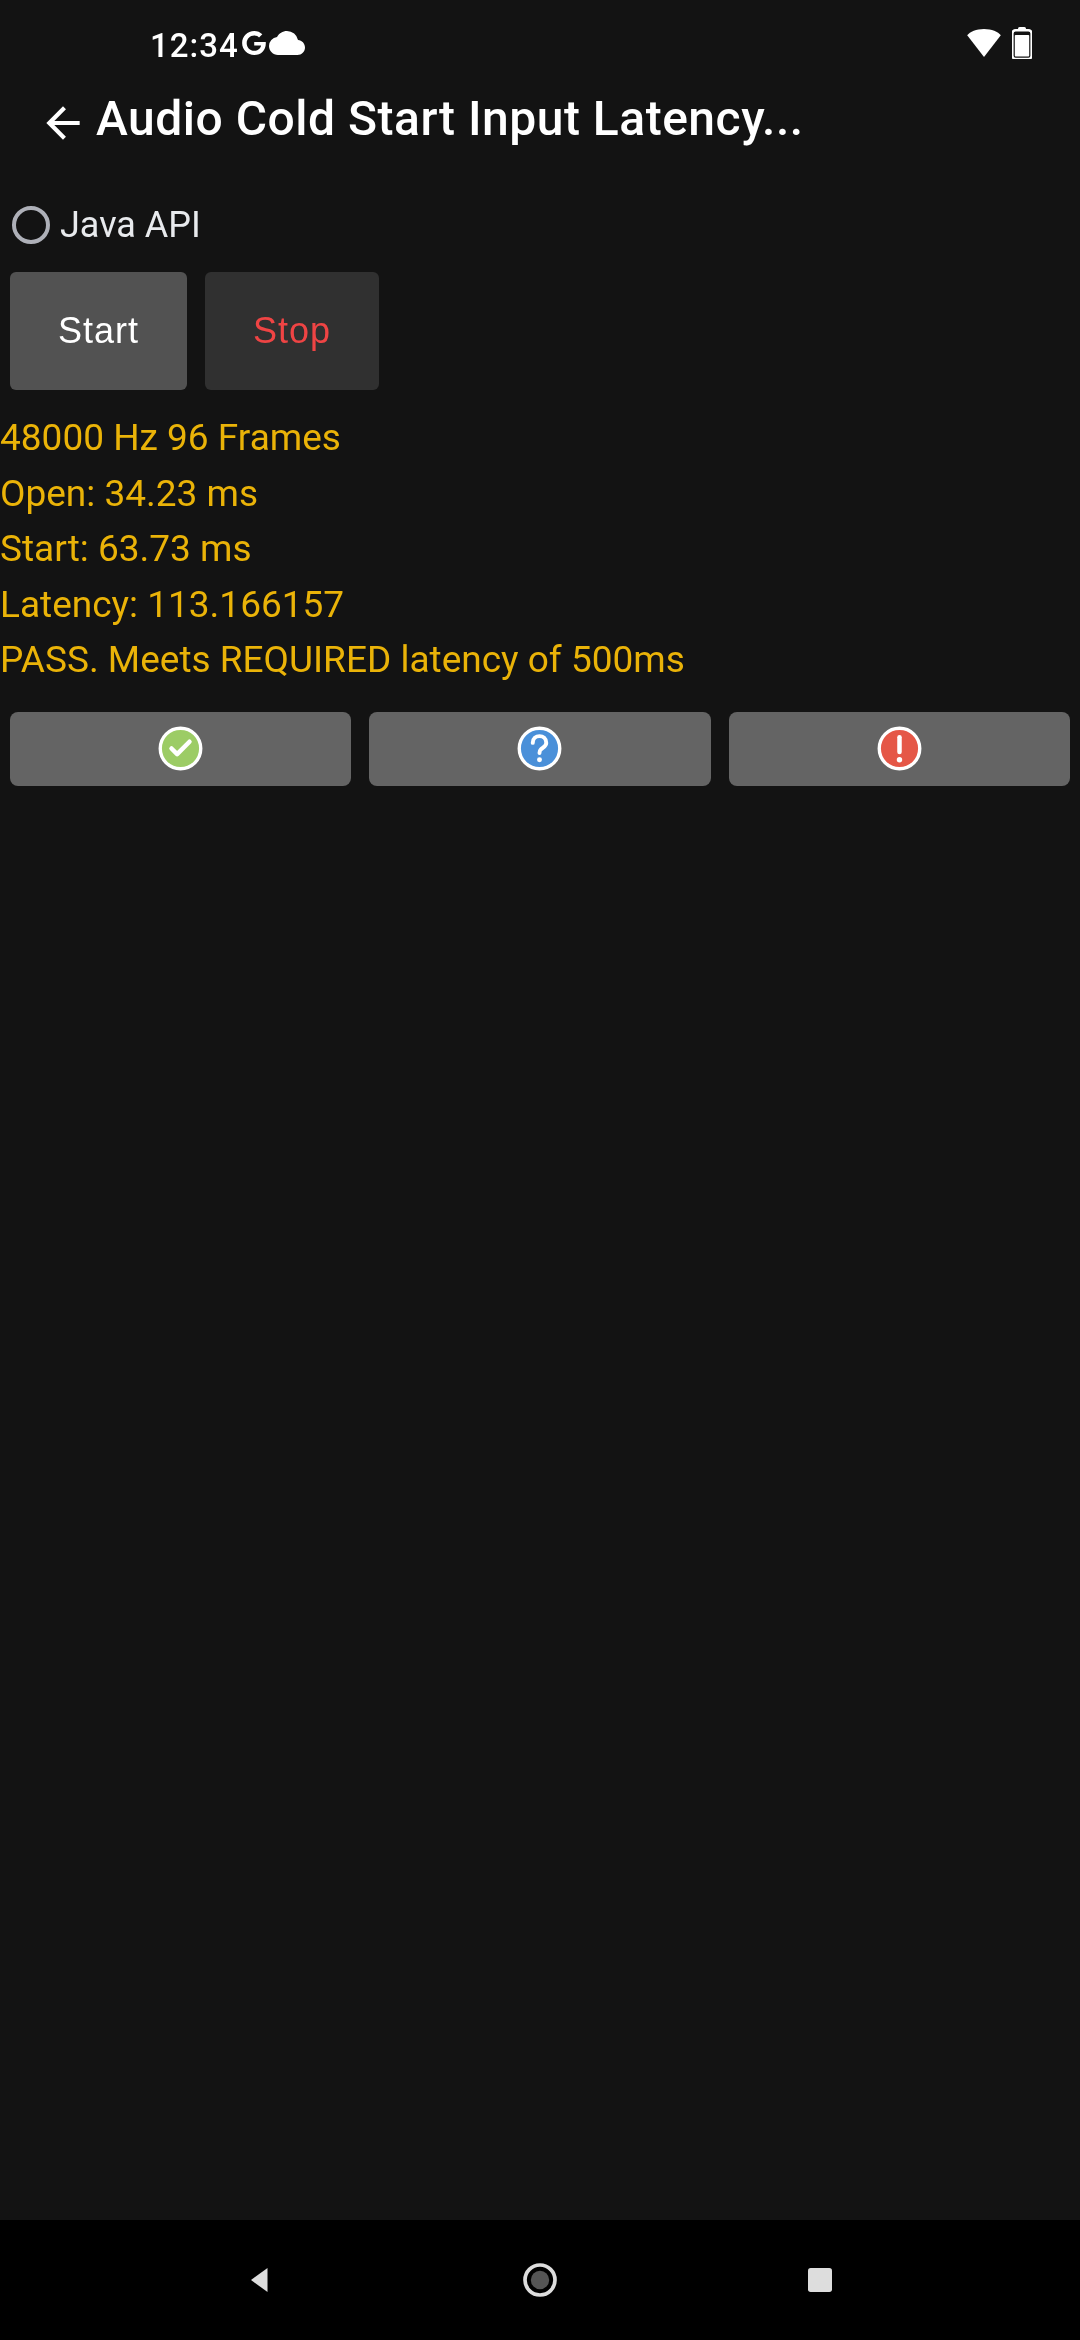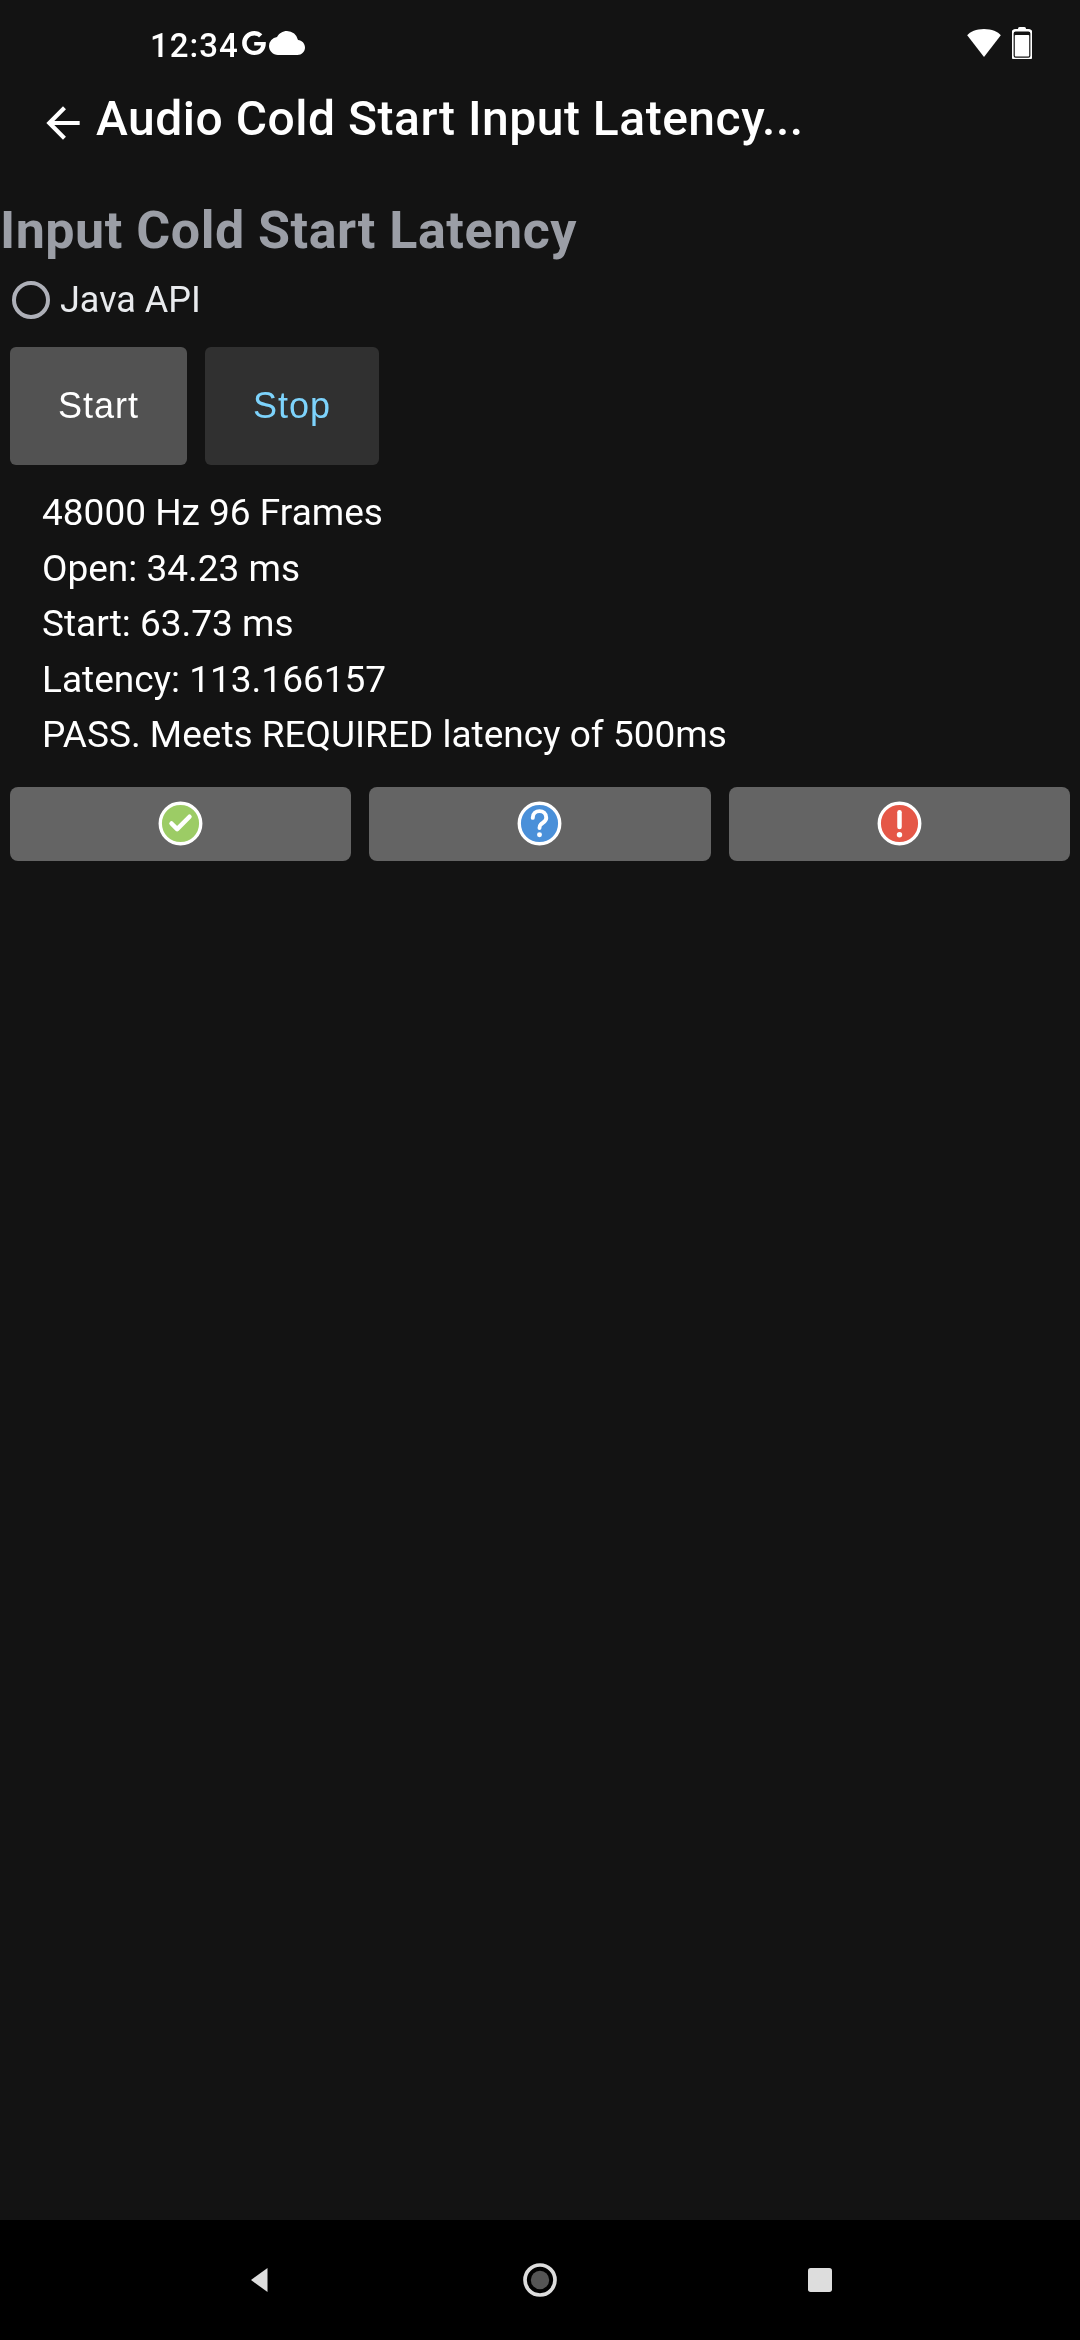--- a/index.html
+++ b/index.html
@@ -127,33 +127,32 @@
       font-weight: 500;
       color: #ffffff;
       background: #525252;
       border: none;
       border-radius: 6px;
       cursor: pointer;
       letter-spacing: 1px;
     }
     .btn.disabled {
       background: #303030;
-      color: #7dd3fc;
+      color: #ef4444;
       cursor: default;
     }
     
     .results {
       padding: 20px 0 14px 0;
     }
     .result-line {
       font-size: 37px;
-      color: #ffffff;
+      color: #eab308;
       line-height: 1.5;
       font-weight: 400;
-      padding-left: 42px;
     }
     
     .verdict-row {
       display: flex;
       gap: 18px;
       padding: 10px 10px 0 10px;
     }
     .verdict-btn {
       flex: 1;
       height: 74px;
@@ -226,21 +225,20 @@
 <div class="app-bar">
   <div class="back-arrow">
     <svg width="50" height="50" viewBox="0 0 24 24" fill="#ffffff">
       <path d="M20 11H7.83l5.59-5.59L12 4l-8 8 8 8 1.41-1.41L7.83 13H20v-2z"></path>
     </svg>
   </div>
   <div class="app-title">Audio Cold Start Input Latency...</div>
 </div>
 
 <div class="content">
-  <div class="section-heading">Input Cold Start Latency</div>
 
   <div class="radio-row">
     <div class="radio-item">
       <div class="radio-outer">
         <div class="radio-inner"></div>
       </div>
       <span class="radio-label">Java API</span>
     </div>
   </div>
 

